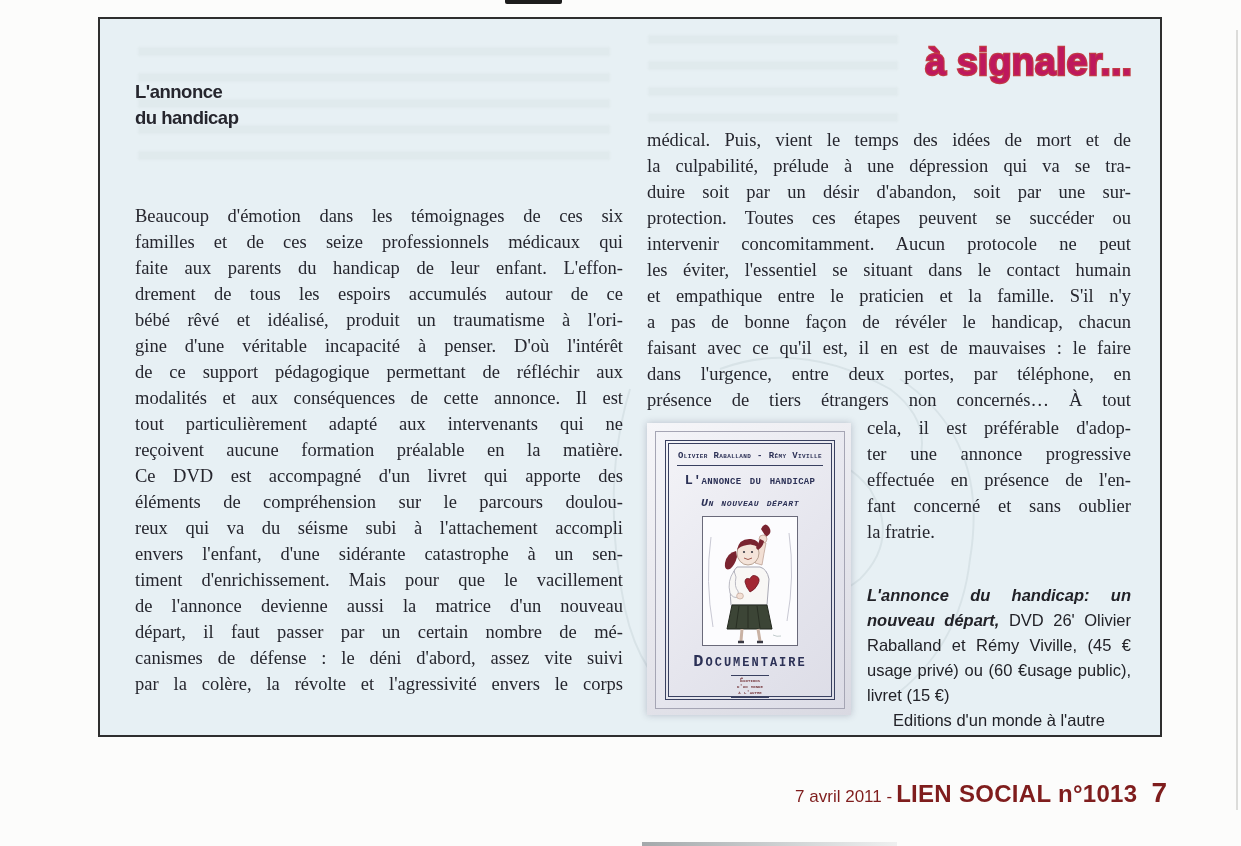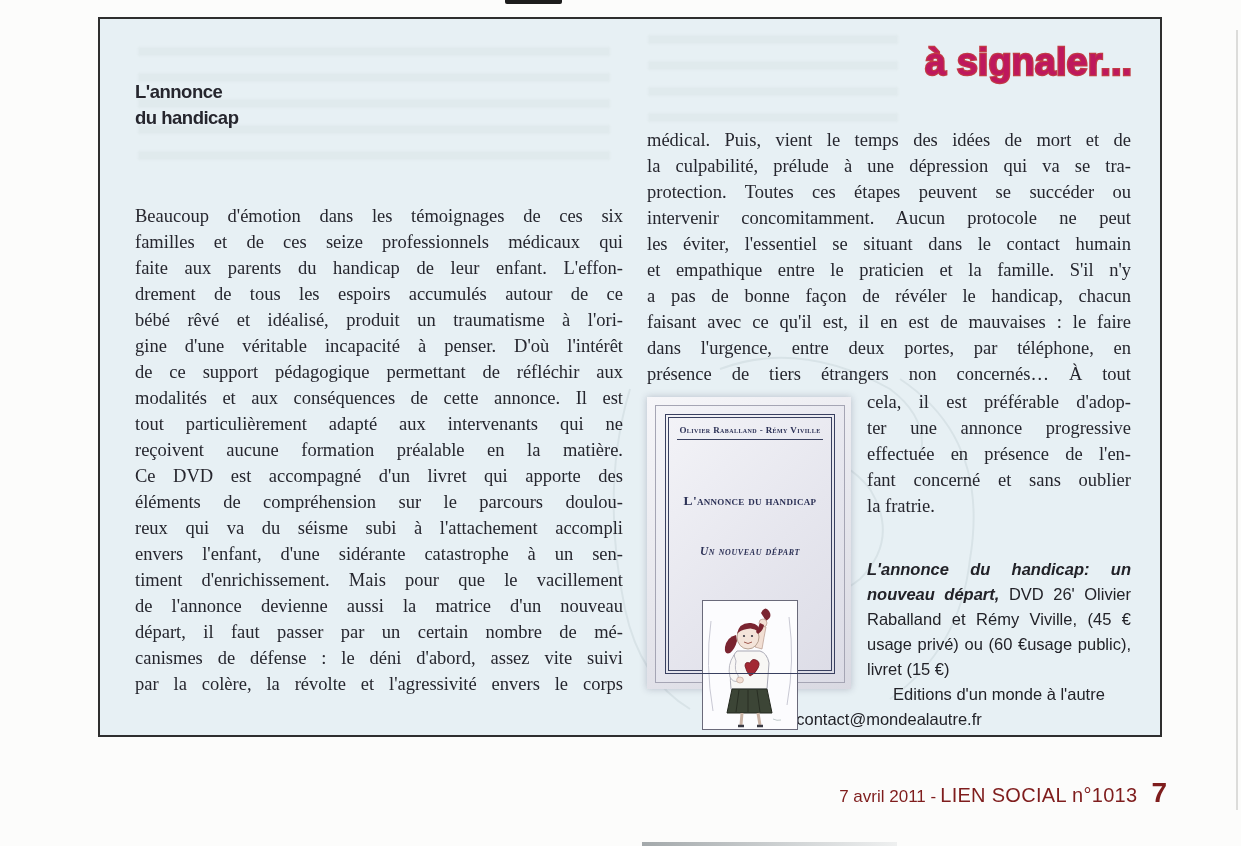--- a/index.html
+++ b/index.html
@@ -51,44 +51,44 @@
     background:linear-gradient(150deg,#f6f6f9,#d9d9e2);
     box-shadow:0 0 7px rgba(40,40,70,.25);
   }
   .dvd-card{position:relative;width:100%;height:100%;
     background:linear-gradient(135deg,#f4f4f8 0%,#e6e6ee 55%,#dcdce6 100%);
     border:1px solid #a5a5b4;}
   .dvd-frame{
     position:absolute;left:12px;top:11px;right:12px;bottom:11px;
     border:1px solid #394060;outline:1px solid #394060;outline-offset:2px;
     display:flex;flex-direction:column;align-items:center;padding:7px 5px 5px;box-sizing:border-box;
-    font-family:Liberation Serif, serif;color:#2c3156;gap:36px;
+    font-family:Liberation Mono, monospace;color:#2c3156;
   }
   .dvd-authors{font-size:9px;font-weight:700;font-variant:small-caps;letter-spacing:.4px;
     width:96%;text-align:center;border-bottom:1px solid #394060;padding-bottom:4px;}
-  .dvd-title{font-size:13.5px;font-weight:700;font-variant:small-caps;letter-spacing:.3px;margin-top:17px;white-space:nowrap;}
-  .dvd-subtitle{font-size:11.5px;font-weight:700;font-style:italic;font-variant:small-caps;letter-spacing:.6px;margin-top:0;}
+  .dvd-title{font-size:13.5px;font-weight:700;font-variant:small-caps;letter-spacing:.3px;margin-top:7px;white-space:nowrap;}
+  .dvd-subtitle{font-size:11.5px;font-weight:700;font-style:italic;font-variant:small-caps;letter-spacing:.6px;margin-top:8px;}
   .dvd-illus{width:94px;height:128px;margin:7px auto 6px;background:#fcfcfe;border:1px solid #6a6a7a;}
   .dvd-genre{font-size:17px;font-weight:700;font-variant:small-caps;letter-spacing:2px;}
   .dvd-publisher{margin-top:4px;font-size:5.5px;line-height:6px;font-weight:700;color:#7c4046;
     text-align:center;font-variant:small-caps;border-top:1px solid #394060;border-bottom:1px solid #394060;padding:1.5px 6px;}
   
   .caption{
     margin-top:38px;font-family:"Liberation Sans",sans-serif;font-size:16.5px;line-height:25px;color:#222228;
   }
   .caption .cap-flow{text-align:justify;}
   .caption .cap-title{font-weight:700;font-style:italic;}
   .caption .cap-line{text-align:center;}
   
   .footer{
     position:absolute;right:74px;top:777px;display:flex;align-items:baseline;gap:4px;
     font-family:"Liberation Sans",sans-serif;color:#7f1d1d;
   }
   .footer .date{font-size:17px;}
-  .footer .mag{font-size:20px;font-weight:400;letter-spacing:.3px;}
+  .footer .mag{font-size:24px;font-weight:700;letter-spacing:.3px;}
   .footer .pagenum{font-size:28px;font-weight:700;margin-left:10px;}
 </style>
 </head>
 <body>
 
 <div class="scan-mark-top"></div>
 <div class="scan-mark-bottom"></div>
 <div class="scan-edge-right"></div>
 
 <div class="page-box">
@@ -132,20 +132,21 @@
       <div class="tline">de l'annonce devienne aussi la matrice d'un nouveau</div>
       <div class="tline">départ, il faut passer par un certain nombre de mé-</div>
       <div class="tline">canismes de défense : le déni d'abord, assez vite suivi</div>
       <div class="tline">par la colère, la révolte et l'agressivité envers le corps</div>
     </div>
 
   <div class="col-right">
     <div class="lines part1">
         <div class="tline">médical. Puis, vient le temps des idées de mort et de</div>
         <div class="tline">la culpabilité, prélude à une dépression qui va se tra-</div>
+        <div class="tline">duire soit par un désir d'abandon, soit par une sur-</div>
         <div class="tline">protection. Toutes ces étapes peuvent se succéder ou</div>
         <div class="tline">intervenir concomitamment. Aucun protocole ne peut</div>
         <div class="tline">les éviter, l'essentiel se situant dans le contact humain</div>
         <div class="tline">et empathique entre le praticien et la famille. S'il n'y</div>
         <div class="tline">a pas de bonne façon de révéler le handicap, chacun</div>
         <div class="tline">faisant avec ce qu'il est, il en est de mauvaises : le faire</div>
         <div class="tline">dans l'urgence, entre deux portes, par téléphone, en</div>
         <div class="tline">présence de tiers étrangers non concernés… À tout</div>
       </div>
 

